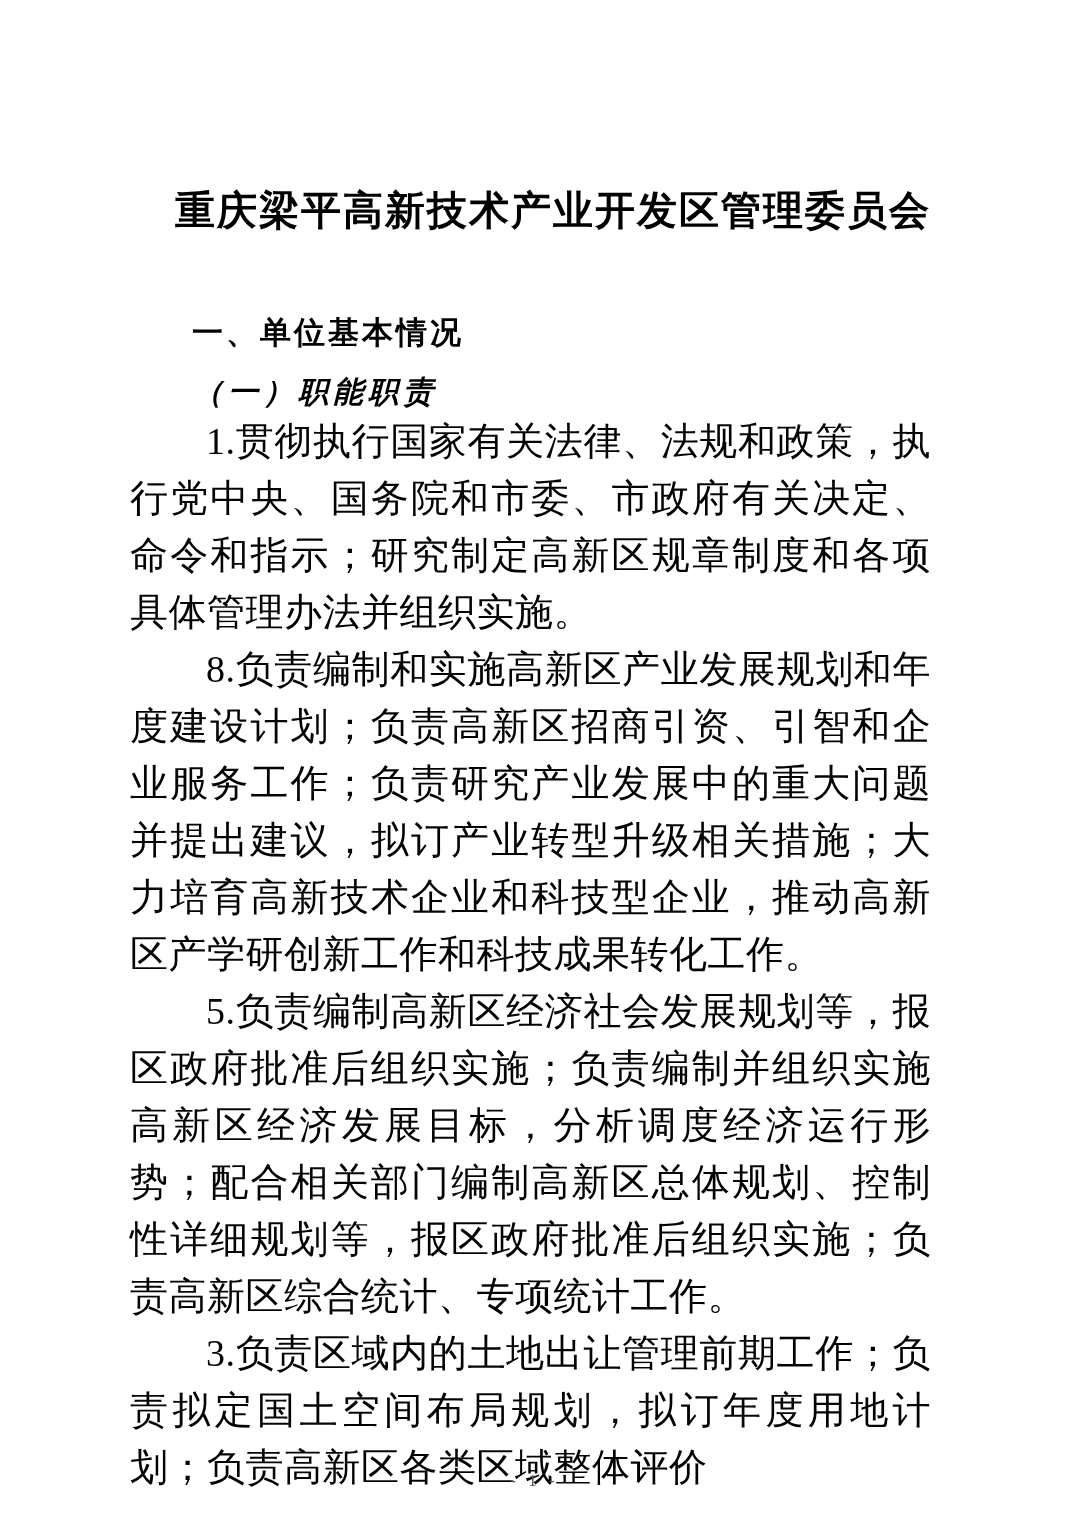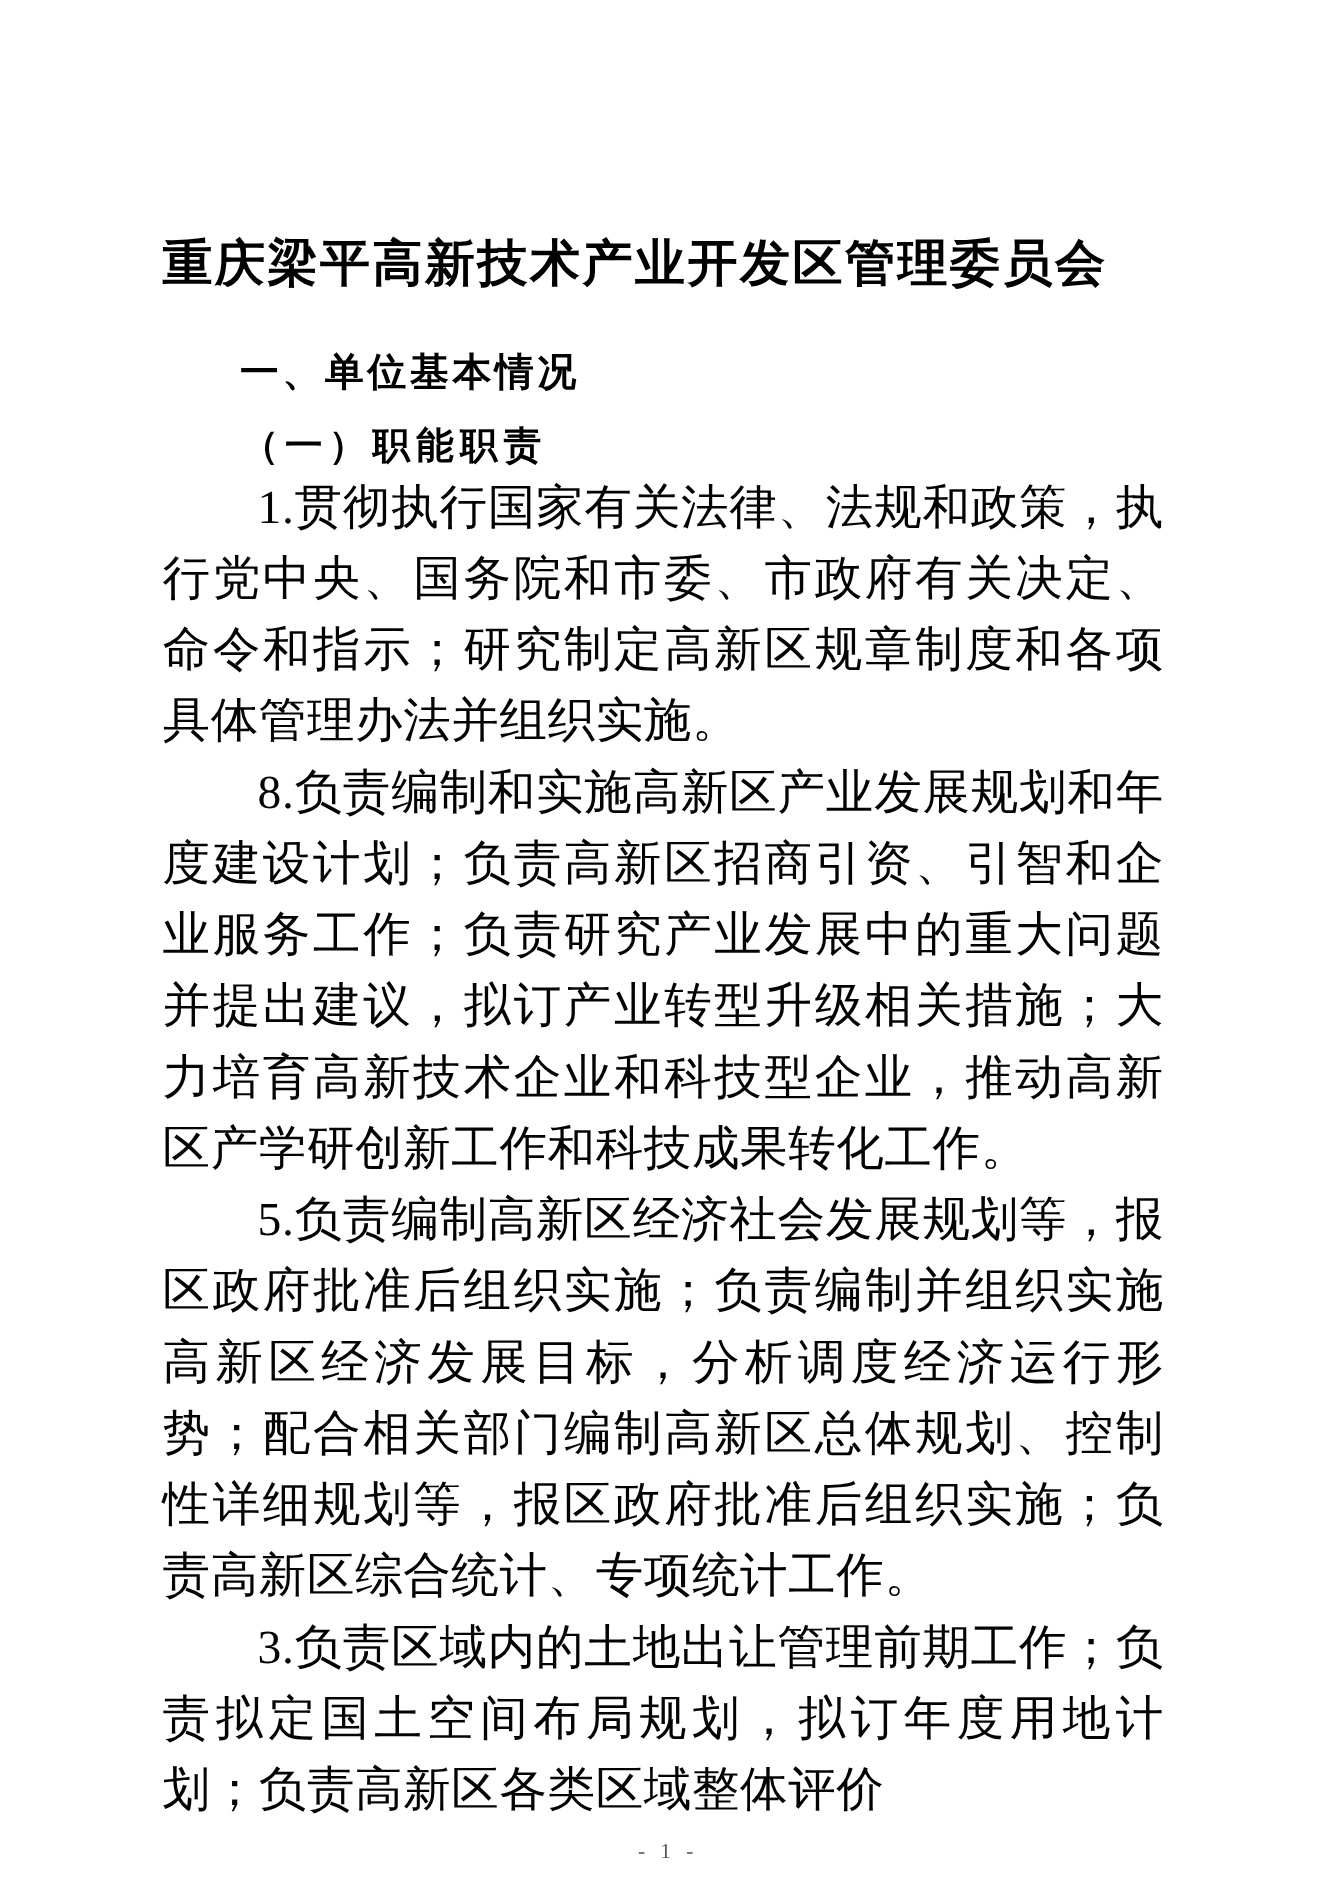--- a/index.html
+++ b/index.html
@@ -12,48 +12,49 @@
   .page {
     position: relative;
     width: 1069px; height: 1515px;
     background: #ffffff;
     overflow: hidden;
   }
   .content {
     padding: 180px 138px 0 130px;
   }
   .doc-title {
-    text-align: left;
+    text-align: right;
     font-family: "Liberation Serif", "DejaVu Serif", serif;
     font-weight: bold;
     font-size: 40px;
     line-height: 62px;
     letter-spacing: 2px;
     color: #000000;
   }
   .doc-title .title-line { display: block; }
   .section-heading {
-    margin-top: 36px;
+    margin-top: 71px;
     font-family: Liberation Sans, sans-serif;
     font-weight: bold;
     font-size: 31px;
     line-height: 40px;
     letter-spacing: 3px;
     text-indent: 2em;
     color: #000000;
   }
   .subsection-heading {
     margin-top: 18px;
     font-family: "Liberation Serif", "DejaVu Serif", serif;
     font-weight: bold;
     font-size: 30px;
     line-height: 42px;
     letter-spacing: 5px;
     text-indent: 2.1em;
     color: #000000;
+    font-style: italic;
   }
   .body-text p {
     font-size: 38px;
     line-height: 57px;
     letter-spacing: 0.5px;
     text-indent: 2em;
     text-align: justify;
     text-justify: inter-character;
     color: #030303;
     font-weight: normal;

